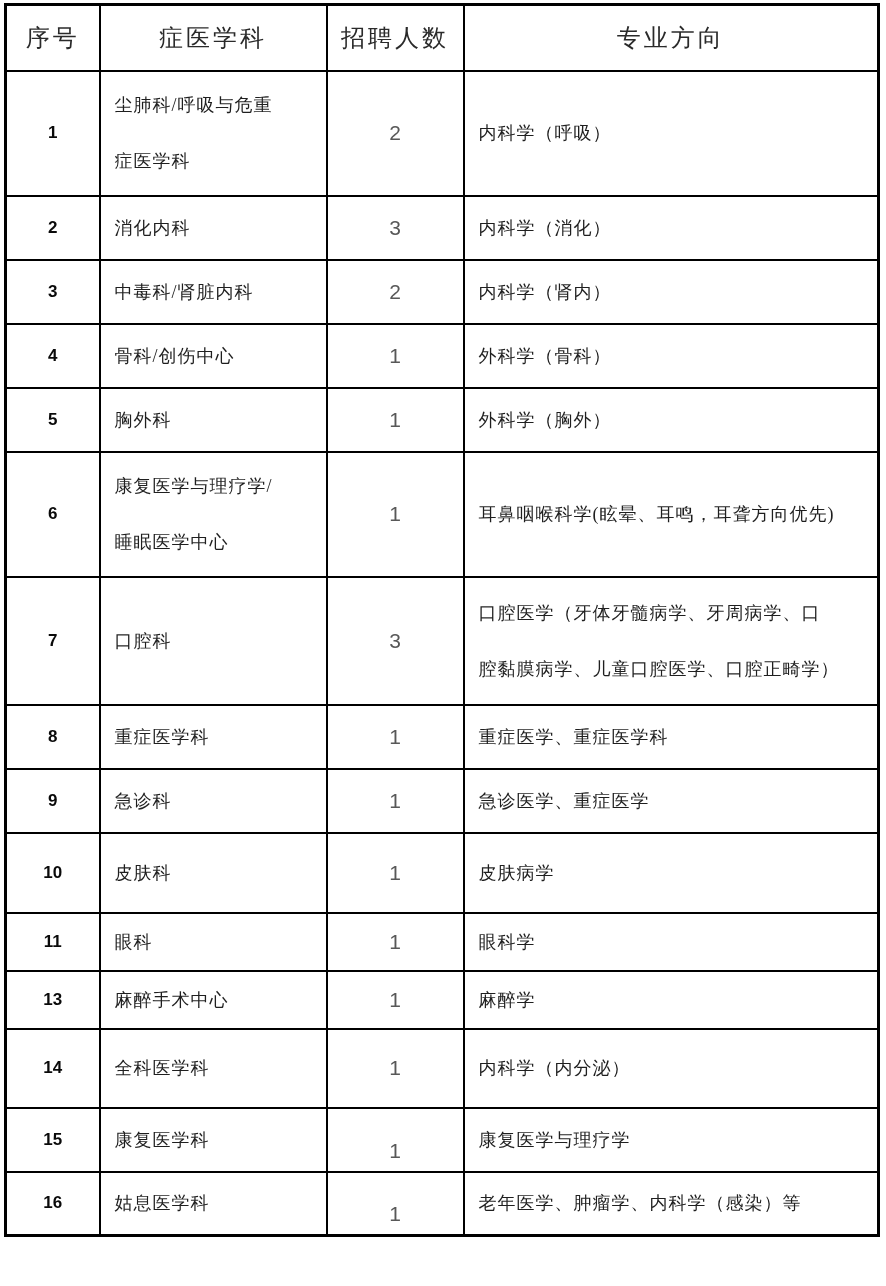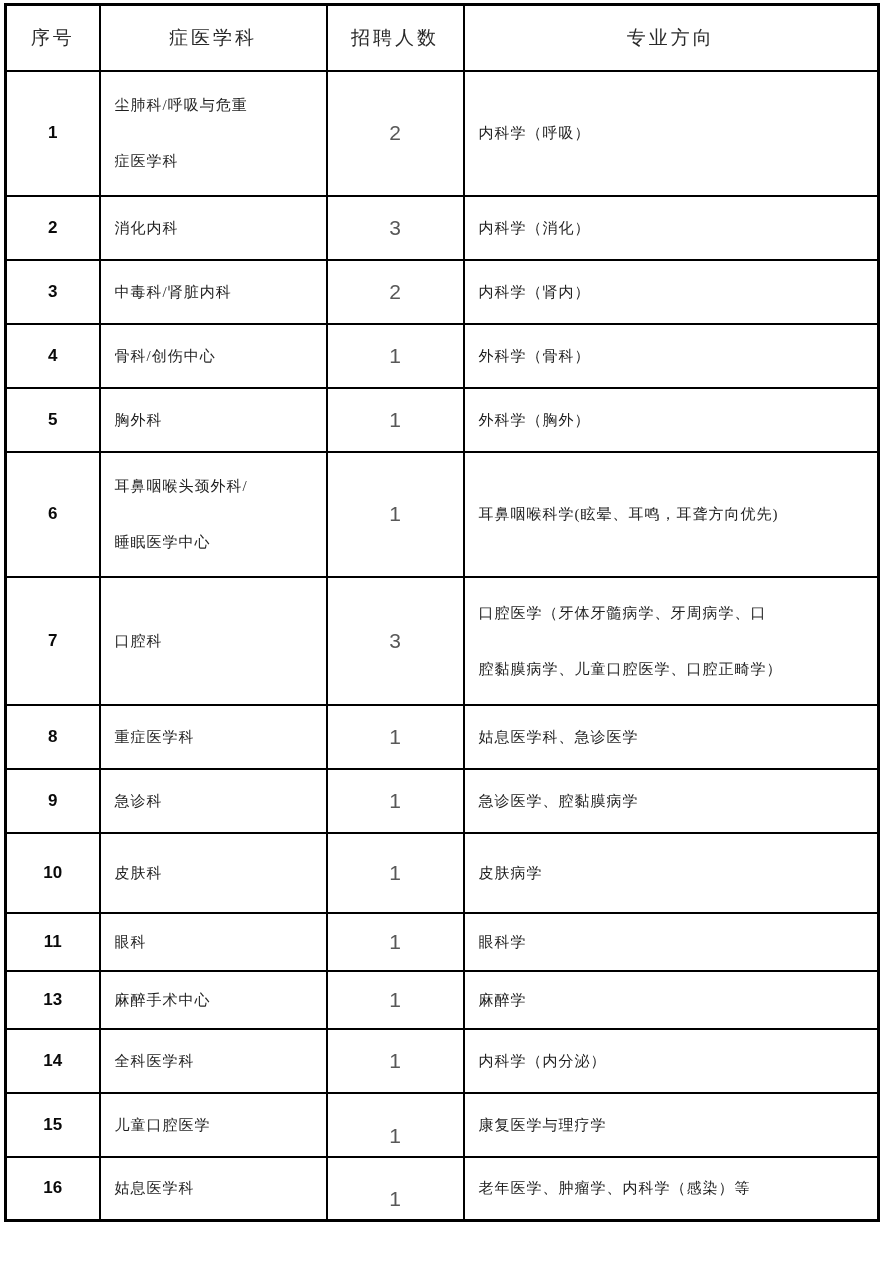--- a/index.html
+++ b/index.html
@@ -24,35 +24,35 @@
     border: 3px solid #000;
   }
   th, td {
     border: 2px solid #000;
     padding: 0;
     vertical-align: middle;
     overflow: hidden;
   }
   th {
     font-weight: normal;
-    font-size: 19px;
+    font-size: 24px;
     letter-spacing: 3px;
     text-align: center;
     color: #2a2a2a;
   }
   td.cell-no {
     text-align: center;
     font-family: "Liberation Sans", "DejaVu Sans", sans-serif;
     font-weight: 700;
     font-size: 17px;
     color: #0a0a0a;
   }
   td.cell-dept, td.cell-major {
     text-align: left;
-    font-size: 15px;
+    font-size: 18px;
     letter-spacing: 1px;
     line-height: 56px;
     white-space: pre-line;
     padding-left: 14px;
     padding-right: 8px;
   }
   td.cell-count {
     text-align: center;
     font-family: "Liberation Sans", "DejaVu Sans", sans-serif;
     font-weight: 400;
@@ -110,71 +110,71 @@
     <td class="cell-major">外科学（骨科）</td>
   </tr>
         <tr style="height: 64px;">
     <td class="cell-no">5</td>
     <td class="cell-dept">胸外科</td>
     <td class="cell-count">1</td>
     <td class="cell-major">外科学（胸外）</td>
   </tr>
         <tr style="height: 125px;">
     <td class="cell-no">6</td>
-    <td class="cell-dept">耳鼻咽喉头颈外科/
+    <td class="cell-dept">康复医学与理疗学/
 睡眠医学中心</td>
     <td class="cell-count">1</td>
     <td class="cell-major">耳鼻咽喉科学(眩晕、耳鸣，耳聋方向优先)</td>
   </tr>
         <tr style="height: 128px;">
     <td class="cell-no">7</td>
     <td class="cell-dept">口腔科</td>
     <td class="cell-count">3</td>
     <td class="cell-major">口腔医学（牙体牙髓病学、牙周病学、口
 腔黏膜病学、儿童口腔医学、口腔正畸学）</td>
   </tr>
         <tr style="height: 64px;">
     <td class="cell-no">8</td>
     <td class="cell-dept">重症医学科</td>
     <td class="cell-count">1</td>
-    <td class="cell-major">姑息医学科、急诊医学</td>
+    <td class="cell-major">重症医学、重症医学科</td>
   </tr>
         <tr style="height: 64px;">
     <td class="cell-no">9</td>
     <td class="cell-dept">急诊科</td>
     <td class="cell-count">1</td>
-    <td class="cell-major">急诊医学、腔黏膜病学</td>
+    <td class="cell-major">急诊医学、重症医学</td>
   </tr>
         <tr style="height: 80px;">
     <td class="cell-no">10</td>
     <td class="cell-dept">皮肤科</td>
     <td class="cell-count">1</td>
     <td class="cell-major">皮肤病学</td>
   </tr>
         <tr style="height: 57px;">
     <td class="cell-no">11</td>
     <td class="cell-dept">眼科</td>
     <td class="cell-count">1</td>
     <td class="cell-major">眼科学</td>
   </tr>
         <tr style="height: 48px;">
     <td class="cell-no">13</td>
     <td class="cell-dept">麻醉手术中心</td>
     <td class="cell-count">1</td>
     <td class="cell-major">麻醉学</td>
   </tr>
-        <tr style="height: 64px;">
+        <tr style="height: 79px;">
     <td class="cell-no">14</td>
     <td class="cell-dept">全科医学科</td>
     <td class="cell-count">1</td>
     <td class="cell-major">内科学（内分泌）</td>
   </tr>
         <tr style="height: 64px; margin-top: 8px;">
     <td class="cell-no">15</td>
-    <td class="cell-dept">儿童口腔医学</td>
+    <td class="cell-dept">康复医学科</td>
     <td class="cell-count low">1</td>
     <td class="cell-major">康复医学与理疗学</td>
   </tr>
         <tr style="height: 64px; margin-top: 7px;">
     <td class="cell-no">16</td>
     <td class="cell-dept">姑息医学科</td>
     <td class="cell-count low">1</td>
     <td class="cell-major">老年医学、肿瘤学、内科学（感染）等</td>
   </tr>
       </tbody>

